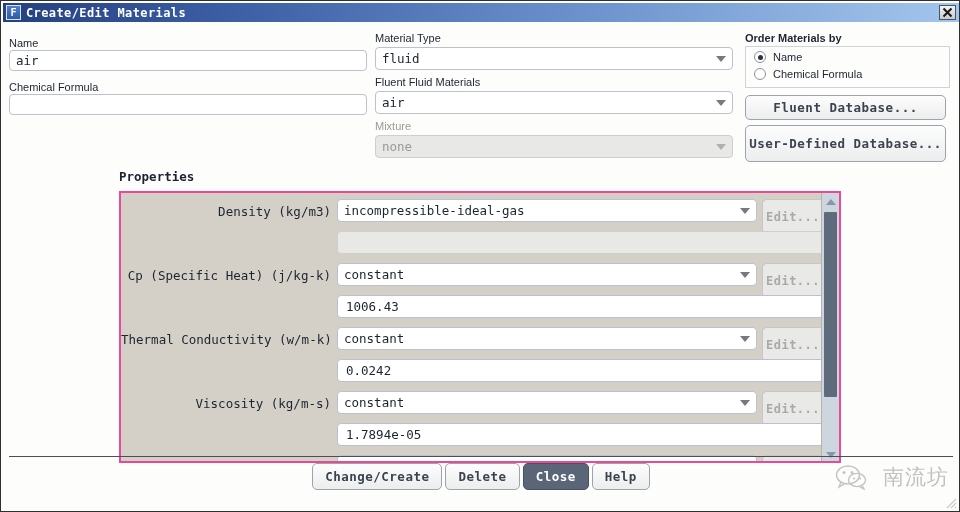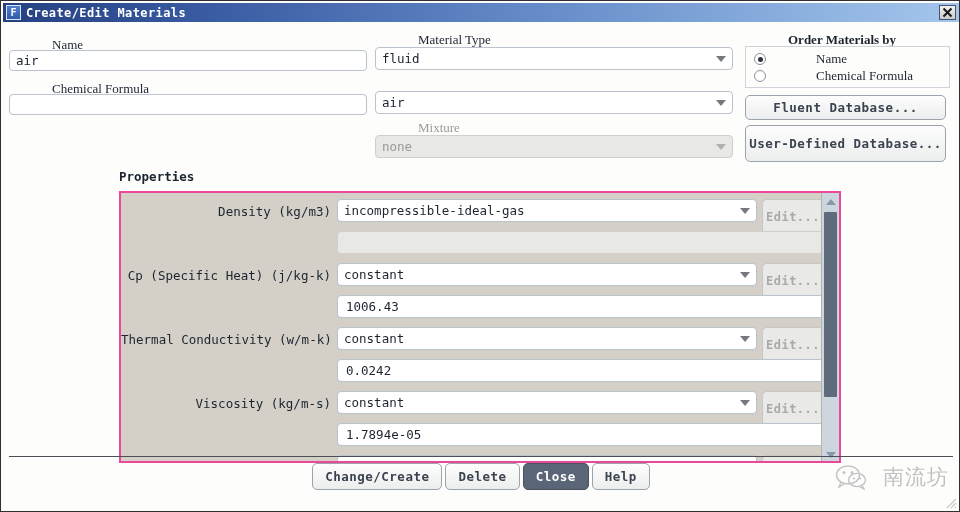--- a/index.html
+++ b/index.html
@@ -62,25 +62,24 @@
     box-sizing: border-box;
     display: flex;
     align-items: center;
     justify-content: center;
     cursor: pointer;
   }
   .title-close svg { display:block; }
 
   
   .lbl {
-    font-family: Liberation Serif, serif;
-    font-size: 13px;
+    font-family: Liberation Sans, sans-serif;
+    font-size: 11px;
     color: #1c2430;
     white-space: nowrap;
-    margin-left: 43px;
   }
   .lbl.dim { color: #9a9a96; }
 
   .field {
     box-sizing: border-box;
     background: #ffffff;
     border: 1px solid #b9c2cd;
     border-radius: 4px;
     font-family: "DejaVu Sans Mono", monospace;
     font-size: 12.5px;
@@ -331,20 +330,21 @@
 
   <div class="lbl" style="position:absolute;left:8px;top:80px;">Chemical Formula</div>
   <div class="field" style="position:absolute;left:8px;top:93px;width:358px;height:21px;"></div>
 
   <div class="lbl" style="position:absolute;left:374px;top:31px;">Material Type</div>
   <div class="combo" style="position:absolute;left:374px;top:46px;width:358px;height:23px;">
     <span class="cv">fluid</span>
     <span class="arrow"></span>
   </div>
 
+  <div class="lbl" style="position:absolute;left:374px;top:75px;">Fluent Fluid Materials</div>
   <div class="combo" style="position:absolute;left:374px;top:90px;width:358px;height:23px;">
     <span class="cv">air</span>
     <span class="arrow"></span>
   </div>
 
   <div class="lbl dim" style="position:absolute;left:374px;top:119px;">Mixture</div>
   <div class="combo disabled" style="position:absolute;left:374px;top:134px;width:358px;height:23px;">
     <span class="cv">none</span>
     <span class="arrow"></span>
   </div>

